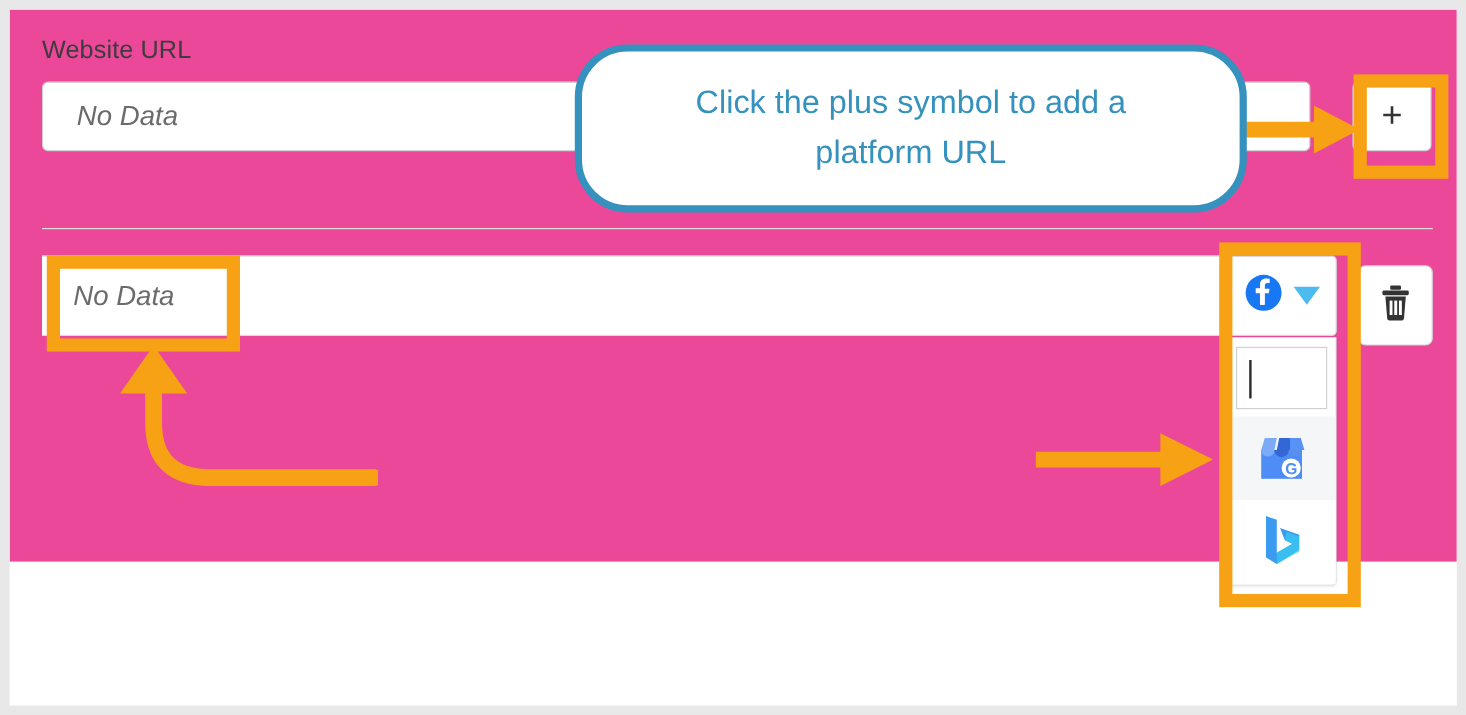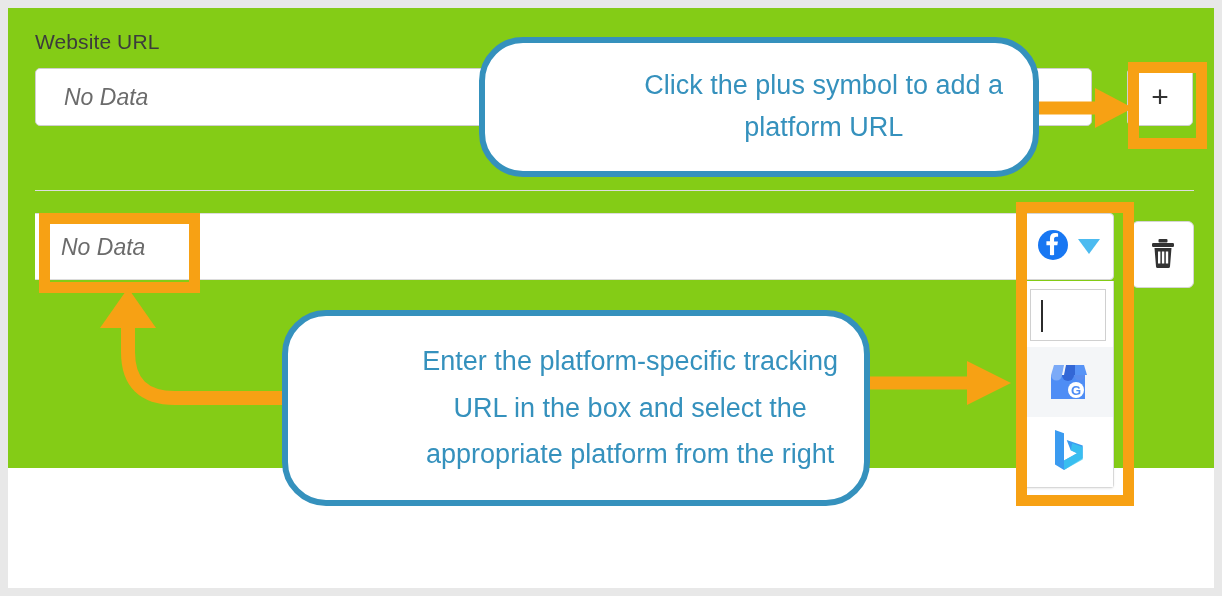--- a/index.html
+++ b/index.html
@@ -17,21 +17,21 @@
     background: #ffffff;
     box-sizing: border-box;
     border: 8px solid #e8e8e8;
     overflow: hidden;
   }
   .canvas {
     position: absolute;
     left: 0; top: 0;
     width: 1206px;
     height: 460px;
-    background: #84cc16;
+    background: #ec4899;
   }
 
   
   .field-label {
     position: absolute;
     left: 27px;
     top: 22px;
     font-size: 21px;
     color: #3c3c3c;
     font-family: "Liberation Sans", sans-serif;
@@ -199,21 +199,21 @@
 
   
   .callout {
     position: absolute;
     border: 6px solid #3591bd;
     border-radius: 44px;
     background: #ffffff;
     box-sizing: border-box;
     display: flex;
     align-items: center;
-    justify-content: flex-end;
+    justify-content: center;
     text-align: center;
     color: #3591bd;
     font-family: "Liberation Sans", sans-serif;
   }
   .callout-1 {
     left: 471px; top: 29px;
     width: 560px; height: 140px;
     font-size: 27px;
     line-height: 1.55;
     padding: 0 30px;
@@ -333,22 +333,15 @@
       <path d="M20 42 L48 2 L76 42 Z" fill="#f7a114"></path>
     </svg>
 
     <div class="callout callout-1">
       <div>
         <span>Click the plus symbol to add a</span>
         <span>platform URL</span>
       </div>
     </div>
 
-    <div class="callout callout-2">
-      <div>
-        <span>Enter the platform-specific tracking</span>
-        <span>URL in the box and select the</span>
-        <span>appropriate platform from the right</span>
-      </div>
-    </div>
 
   </div>
 </div>
 
 </body></html>

